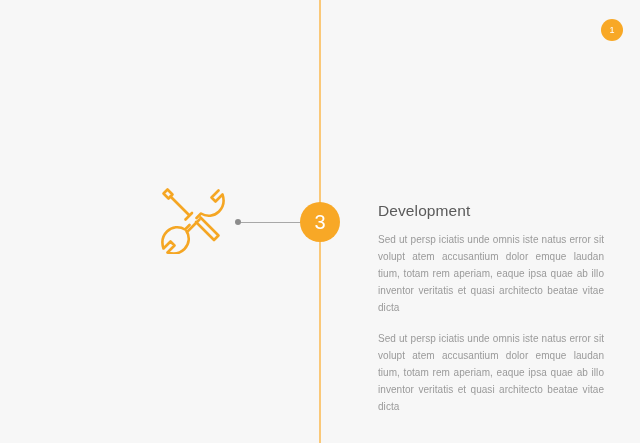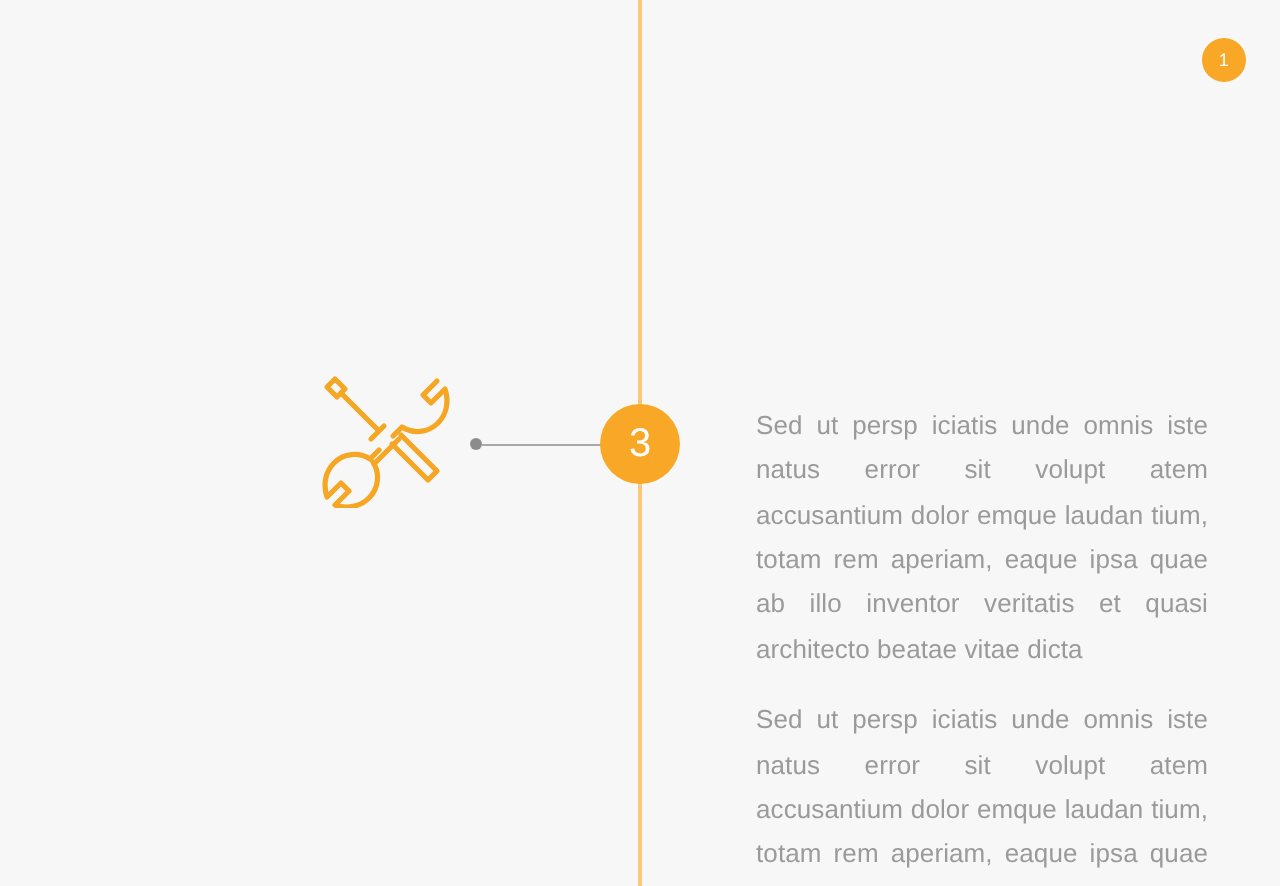--- a/index.html
+++ b/index.html
@@ -104,21 +104,21 @@
   }
   .content-title {
     font-size: 15.5px;
     color: #5a5a5a;
     font-weight: 400;
     letter-spacing: 0.1px;
     margin: 0 0 10px 0;
     line-height: 1.2;
   }
   .content-para {
-    font-size: 13px;
+    font-size: 10px;
     color: #9a9a9a;
     line-height: 1.72;
     text-align: justify;
     margin: 0 0 13px 0;
     letter-spacing: 0.05px;
   }
   .content-para:last-child {
     margin-bottom: 0;
   }
 </style>
@@ -149,17 +149,18 @@
       <path d="M34 29 L27.5 35.5"></path>
     </svg>
   </div>
 
   <div class="connector-dot"></div>
   <div class="connector-line"></div>
 
   <div class="step-circle">3</div>
 
   <div class="content">
+    <h2 class="content-title">Development</h2>
     <p class="content-para">Sed ut persp iciatis unde omnis iste natus error sit volupt atem accusantium dolor emque laudan tium, totam rem aperiam, eaque ipsa quae ab illo inventor veritatis et quasi architecto beatae vitae dicta</p>
     <p class="content-para">Sed ut persp iciatis unde omnis iste natus error sit volupt atem accusantium dolor emque laudan tium, totam rem aperiam, eaque ipsa quae ab illo inventor veritatis et quasi architecto beatae vitae dicta</p>
   </div>
 
 </div>
 
 </body></html>

